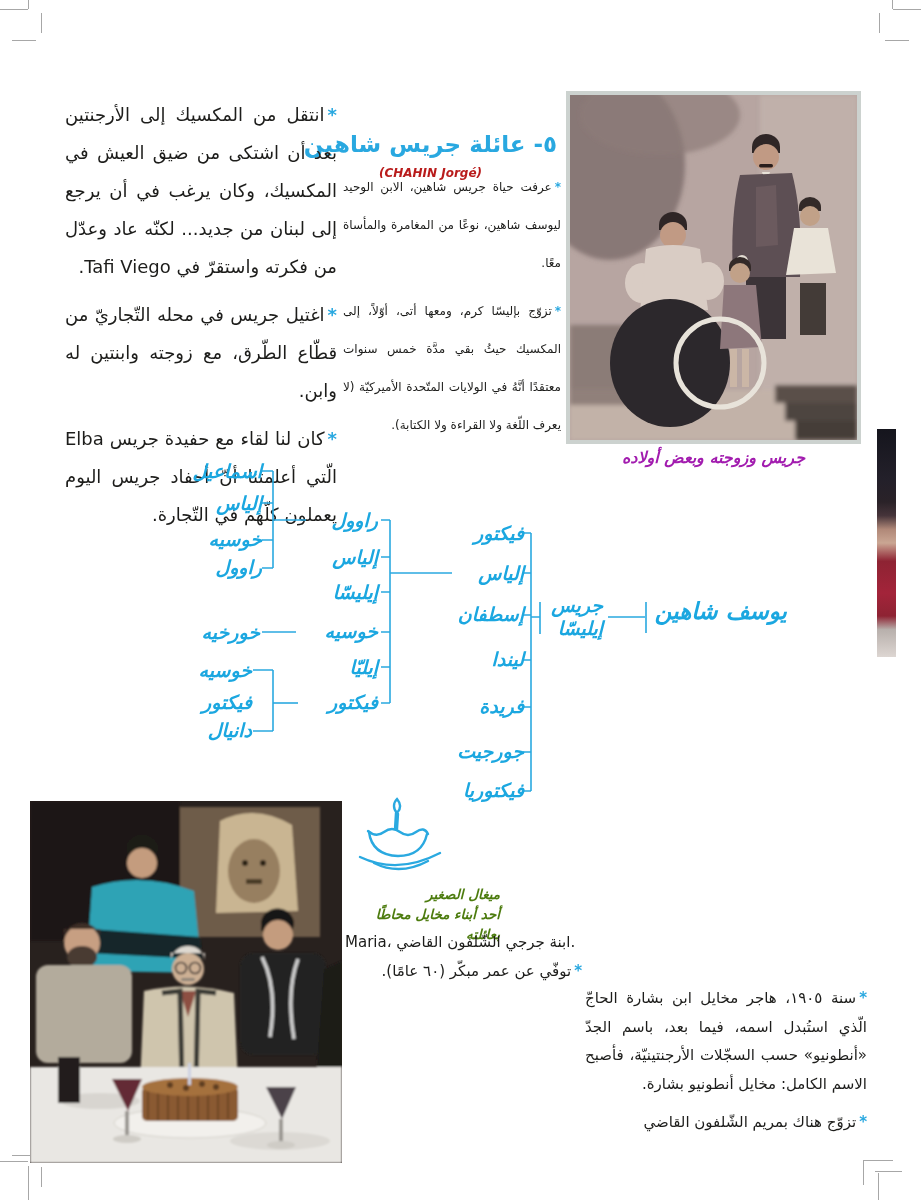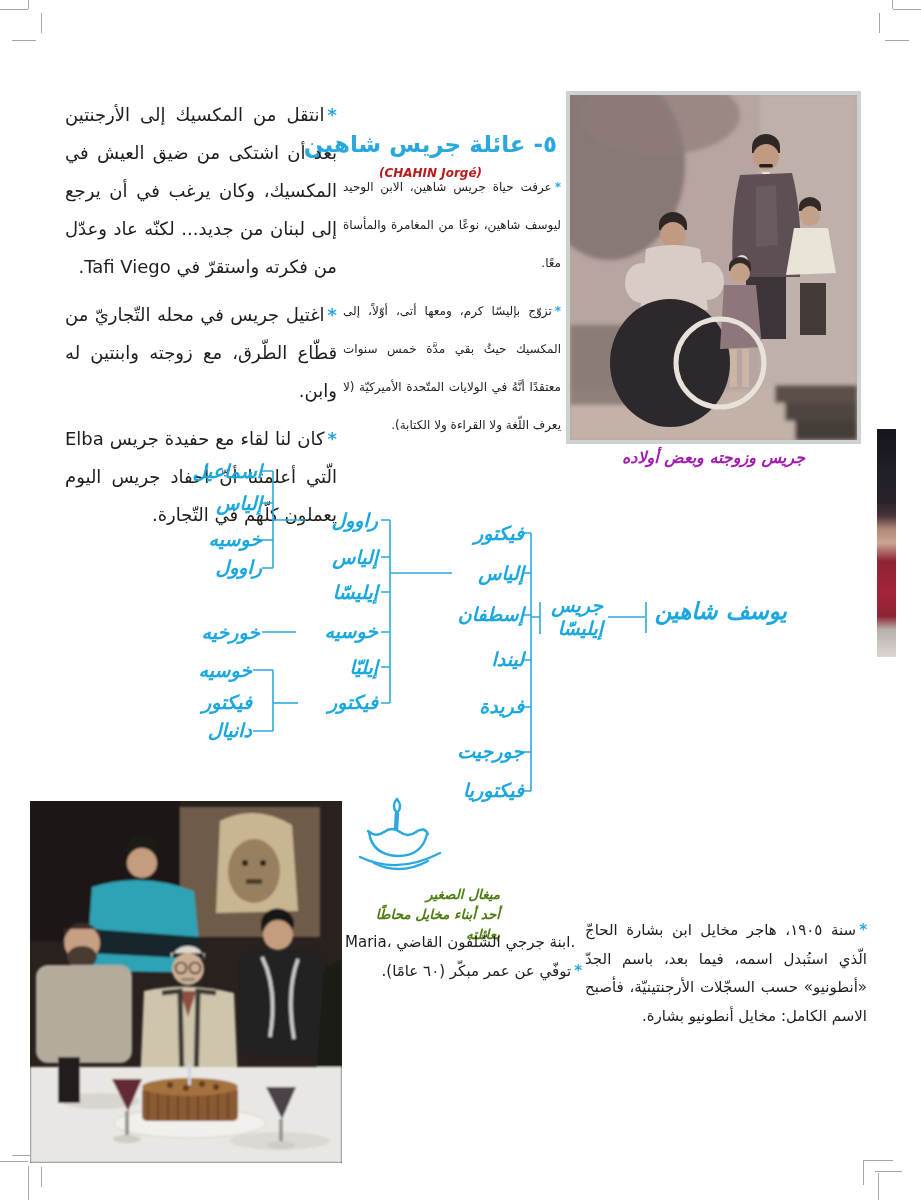--- a/index.html
+++ b/index.html
@@ -10,21 +10,21 @@
   .s5head .t{font-size:23px;font-weight:bold;color:#29a8e0;line-height:32px;}
   .s5head .sub{font-size:12px;font-weight:bold;color:#b91c1c;line-height:26px;direction:ltr;font-style:italic;}
   .s6head{position:absolute;left:500px;top:856px;width:366px;text-align:right;direction:rtl;}
   .s6head .t{font-size:21px;font-weight:bold;color:#29a8e0;line-height:30px;}
   .s6head .sub{font-size:16px;font-weight:bold;color:#29a8e0;line-height:26px;direction:ltr;}
   
   .col{position:absolute;direction:rtl;text-align:justify;}
   .col p{margin:0 0 10px 0;}
   .midcol{left:343px;top:168px;width:218px;font-size:12px;line-height:38px;}
   .leftcol{left:65px;top:96px;width:272px;font-size:18px;line-height:38px;}
-  .s6right{left:585px;top:916px;width:282px;font-size:15px;line-height:28.5px;}
+  .s6right{left:585px;top:984px;width:282px;font-size:15px;line-height:28.5px;}
   .s6mid{left:345px;top:928px;width:237px;font-size:15px;line-height:28.5px;}
   .star{color:#29a8e0;font-weight:bold;padding-left:3px;}
   .ltrline{direction:ltr;text-align:left;margin:0 0 0 0;}
   
   .photo1{position:absolute;left:570px;top:95px;width:287px;height:345px;margin:0;
           background:#b7a5a1;outline:4px solid #ccd2cf;}
   .photo1 svg{display:block;}
   .cap1{position:absolute;left:570px;top:448px;width:287px;text-align:center;direction:rtl;
         color:#a21caf;font-size:16px;font-style:italic;font-weight:600;}
   
@@ -258,20 +258,21 @@
     </g>
   </svg>
   <div class="cakecap">
     <div>ميغال الصغير</div>
     <div>أحد أبناء مخايل محاطًا بعائلته</div>
   </div>
 
 
   <div class="col s6right">
     <p><span class="star">*</span><span>سنة ١٩٠٥، هاجر مخايل ابن بشارة الحاجّ الّذي استُبدل اسمه، فيما بعد، باسم الجدّ «أنطونيو» حسب السجّلات الأرجنتينيّة، فأصبح الاسم الكامل: مخايل أنطونيو بشارة.</span></p>
+    <p><span class="star">*</span><span>تزوّج هناك بمريم الشّلفون القاضي</span></p>
   </div>
 
   <div class="col s6mid">
     <div class="ltrline">Maria، ابنة جرجي الشّلفون القاضي.</div>
     <p style="margin-bottom:0"><span class="star">*</span><span>توفّي عن عمر مبكّر (٦٠ عامًا).</span></p>
   </div>
 
   <div class="sliver"></div>
 
 </div>

